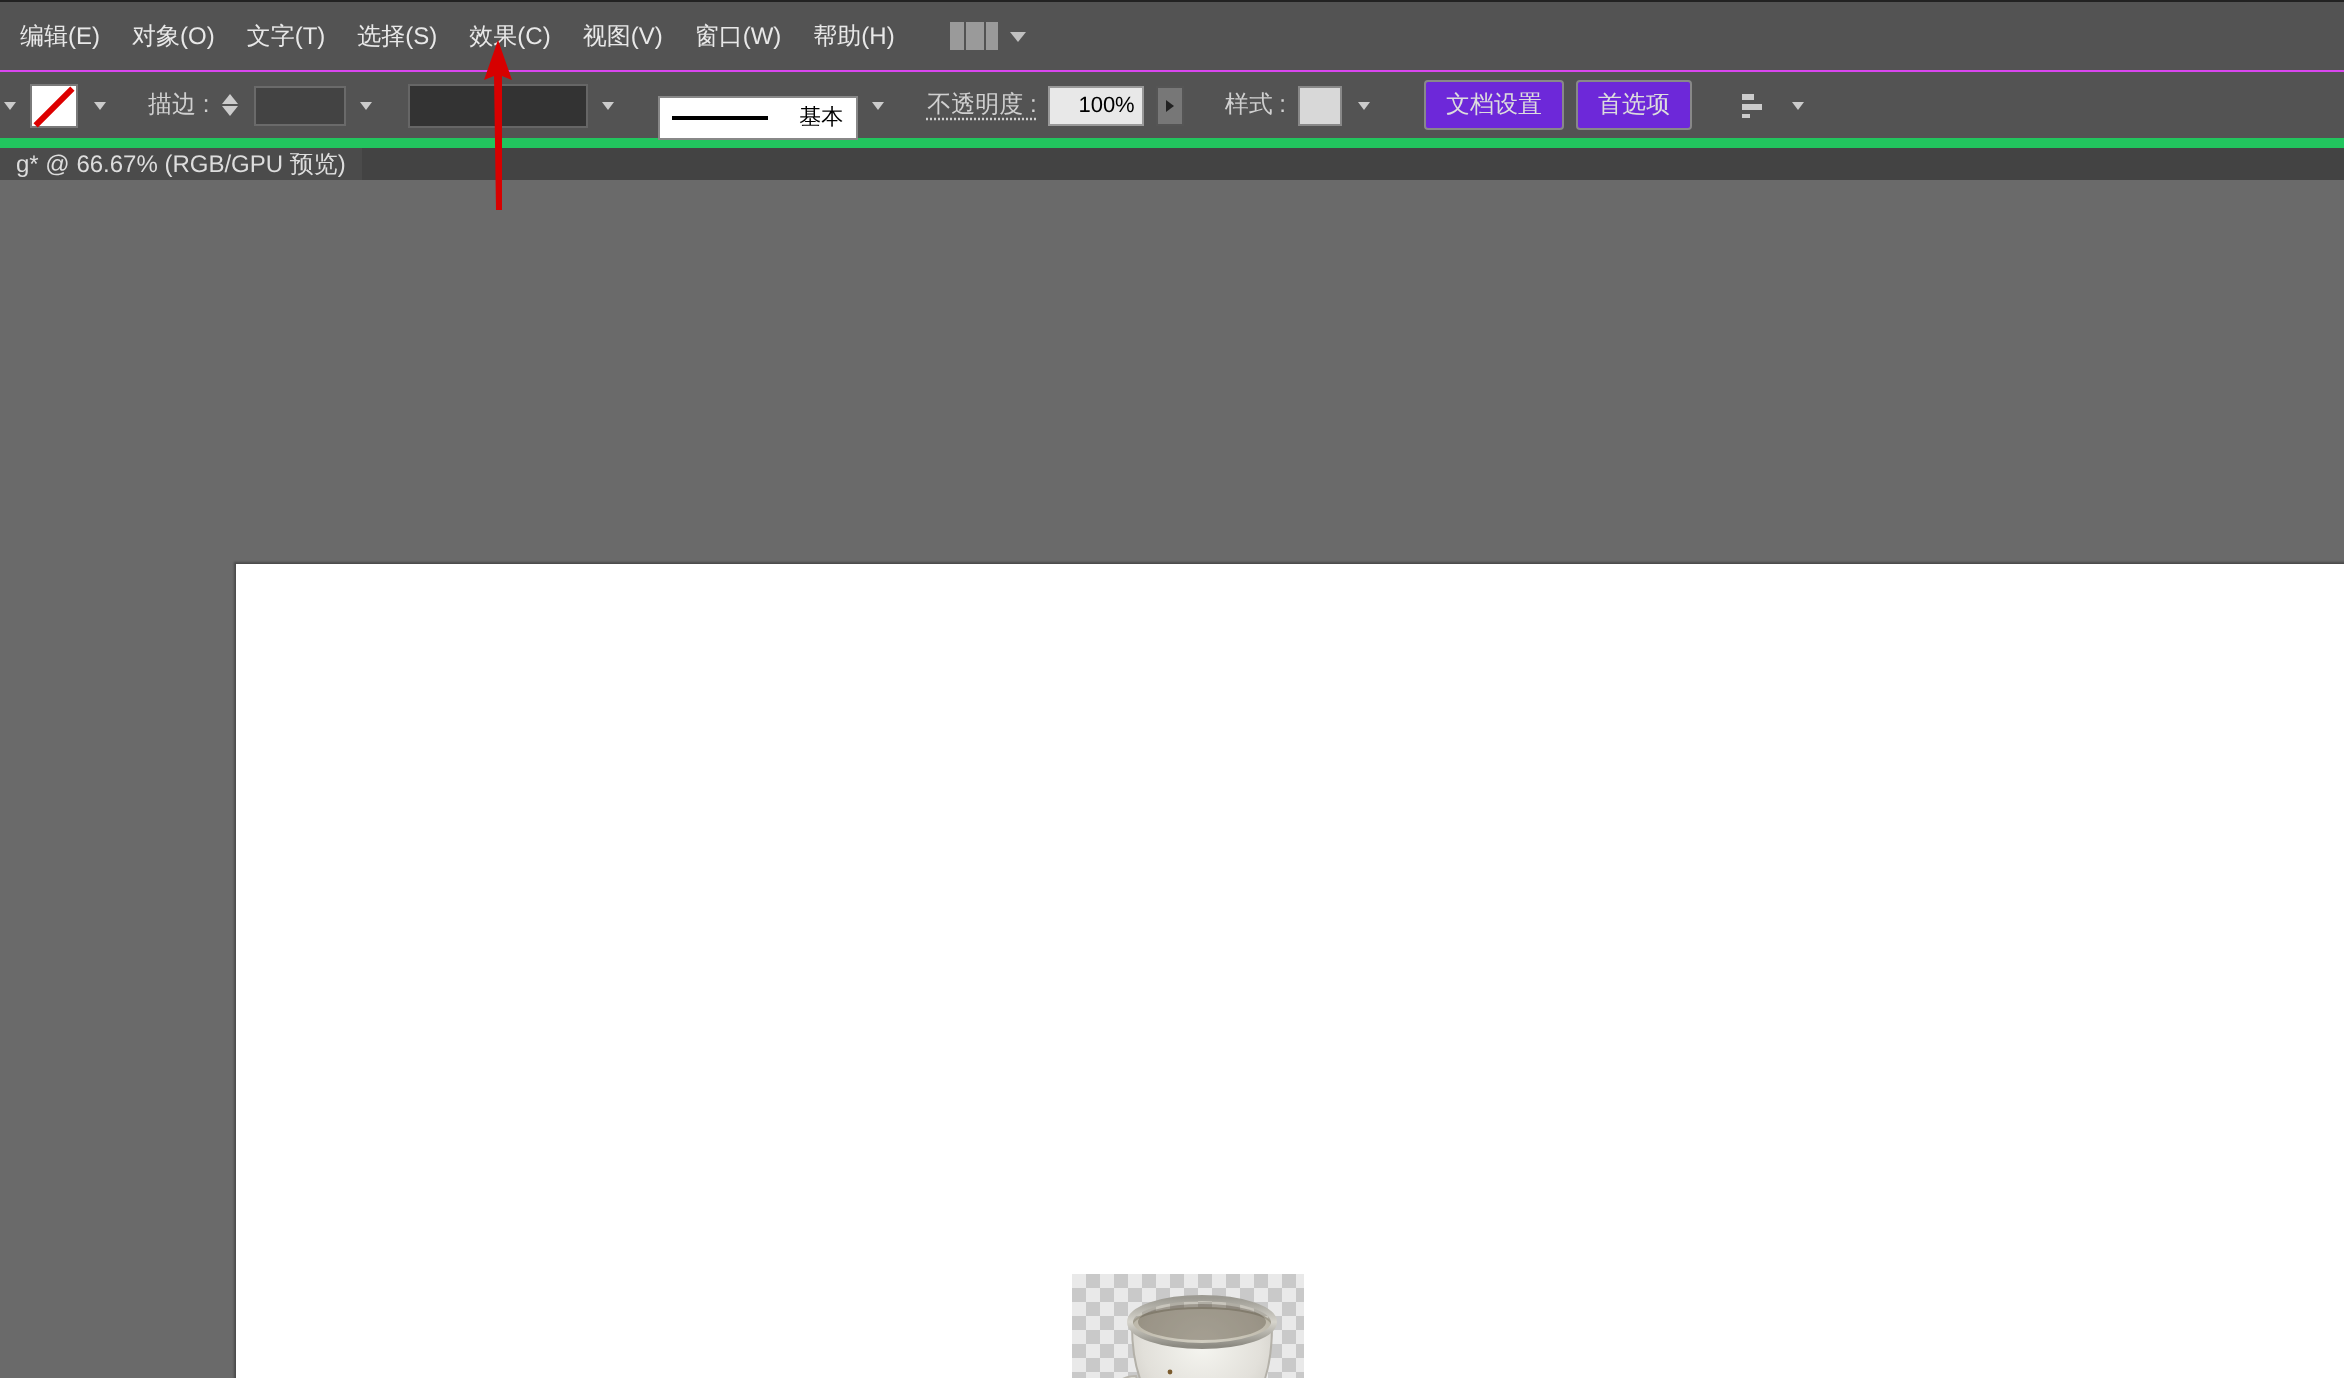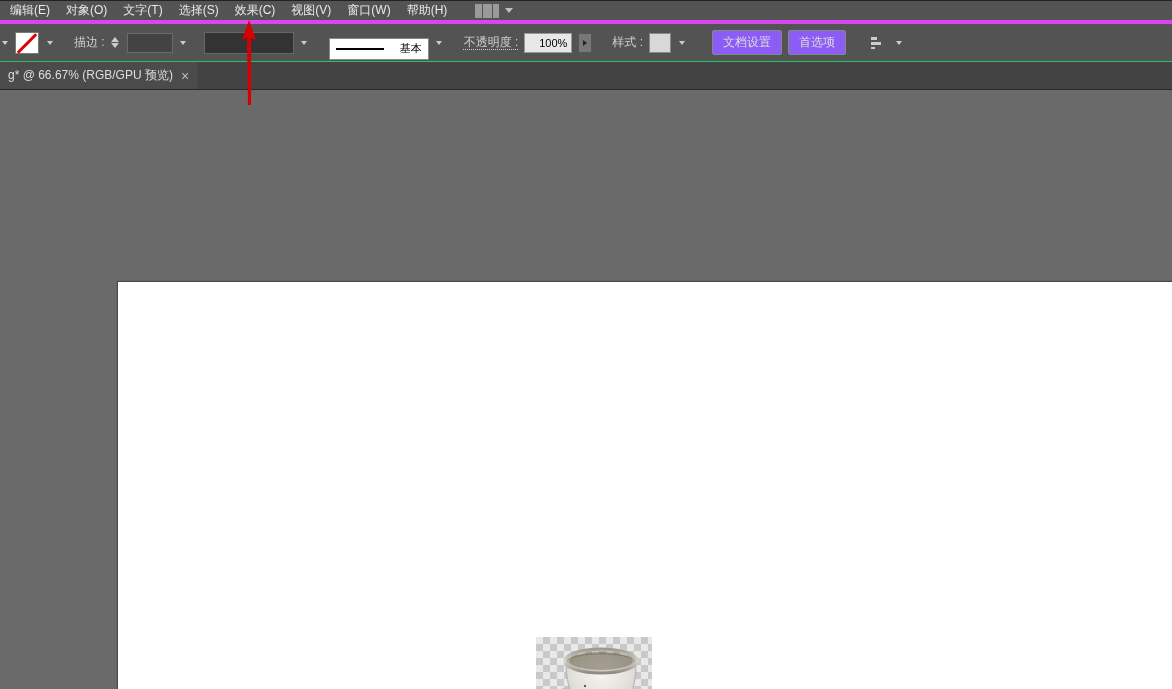--- a/index.html
+++ b/index.html
@@ -9,24 +9,24 @@
       background: #535353;
       color: #e8e8e8;
       overflow: hidden;
       width: 1172px;
       height: 689px;
       position: relative;
     }
 
     
     .menu-bar {
-      height: 24px;
+      height: 36px;
       background: #535353;
       border-top: 1px solid #222;
-      border-bottom: 4px solid #d946ef;
+      border-bottom: 1px solid #d946ef;
       display: flex;
       align-items: center;
       padding-left: 2px;
     }
     .menu-item {
       padding: 3px 8px;
       color: #e8e8e8;
       cursor: pointer;
       font-size: 12px;
     }
@@ -54,21 +54,21 @@
       border-left: 4px solid transparent;
       border-right: 4px solid transparent;
       border-top: 5px solid #c0c0c0;
       cursor: pointer;
     }
 
     
     .options-bar {
       height: 38px;
       background: #535353;
-      border-bottom: 1px solid #22c55e;
+      border-bottom: 5px solid #22c55e;
       display: flex;
       align-items: center;
       padding-left: 0;
       gap: 6px;
     }
     .opt-dropdown-arrow {
       width: 9px; height: 14px;
       display: flex; align-items: center; justify-content: center;
       cursor: pointer;
     }
@@ -170,21 +170,21 @@
       border-left: 4px solid #222;
     }
     .style-swatch {
       width: 22px; height: 20px;
       background: #d8d8d8;
       border: 1px solid #888;
       cursor: pointer;
     }
     .opt-button {
       padding: 3px 10px;
-      background: #8b5cf6;
+      background: #6d28d9;
       border: 1px solid #888;
       color: #ddd;
       font-size: 12px;
       cursor: pointer;
       border-radius: 2px;
     }
 
     
     .tab-bar {
       height: 28px;
@@ -194,20 +194,21 @@
       border-bottom: 1px solid #2a2a2a;
     }
     .tab {
       display: flex;
       align-items: center;
       padding: 0 8px;
       background: #434343;
       color: #ddd;
       font-size: 12px;
       gap: 8px;
+      flex-direction: column;
     }
     .tab .close {
       font-size: 14px;
       color: #bbb;
       cursor: pointer;
       font-family: Arial;
     }
     .tab.active { background: #4b4b4b; }
 
     

